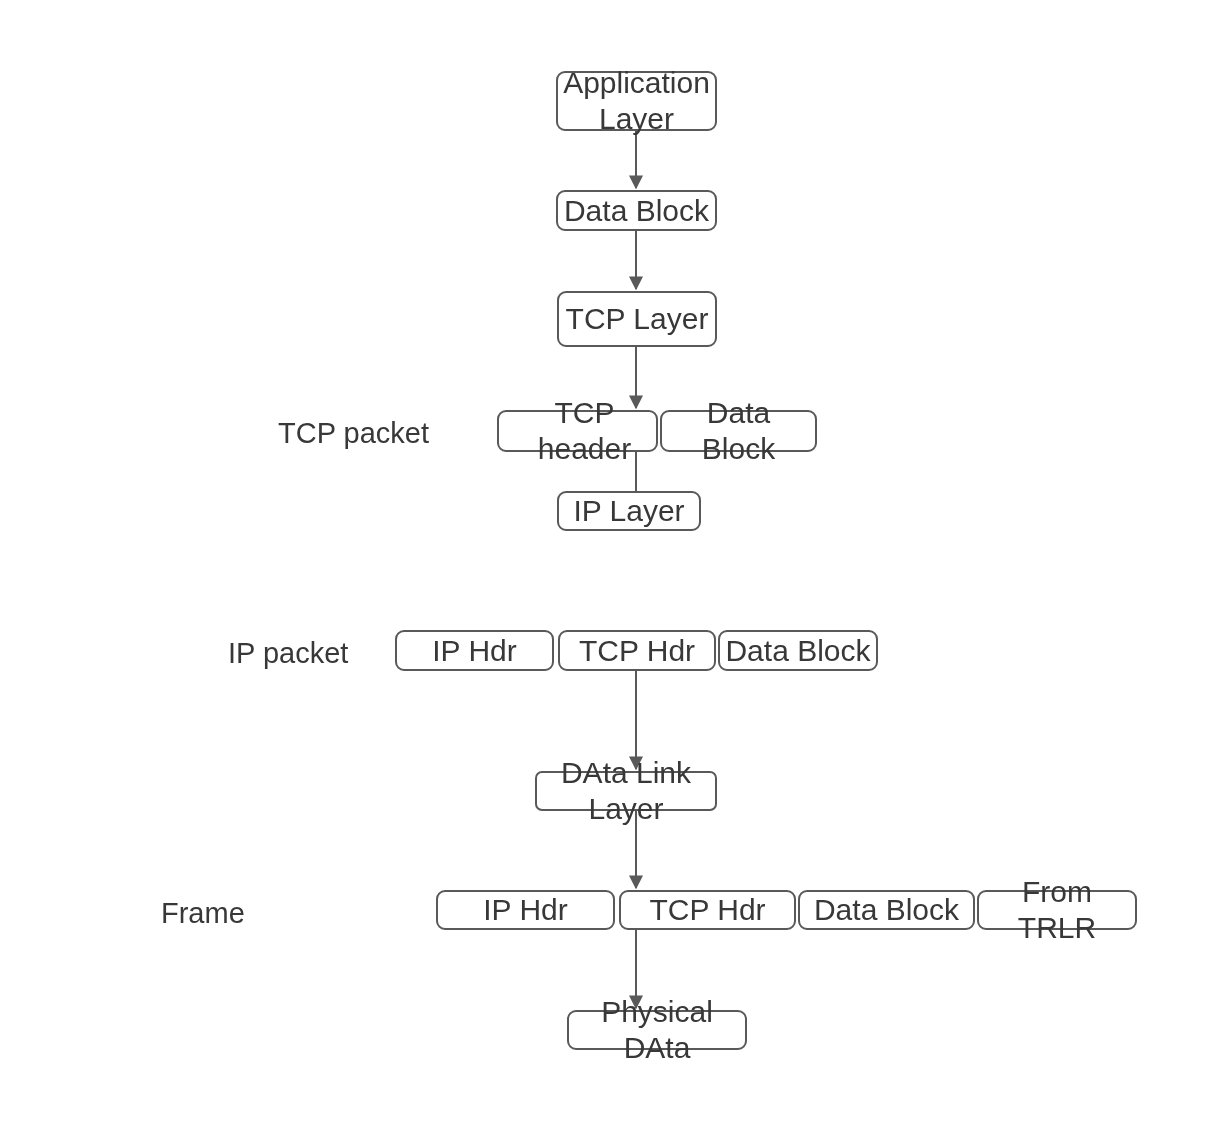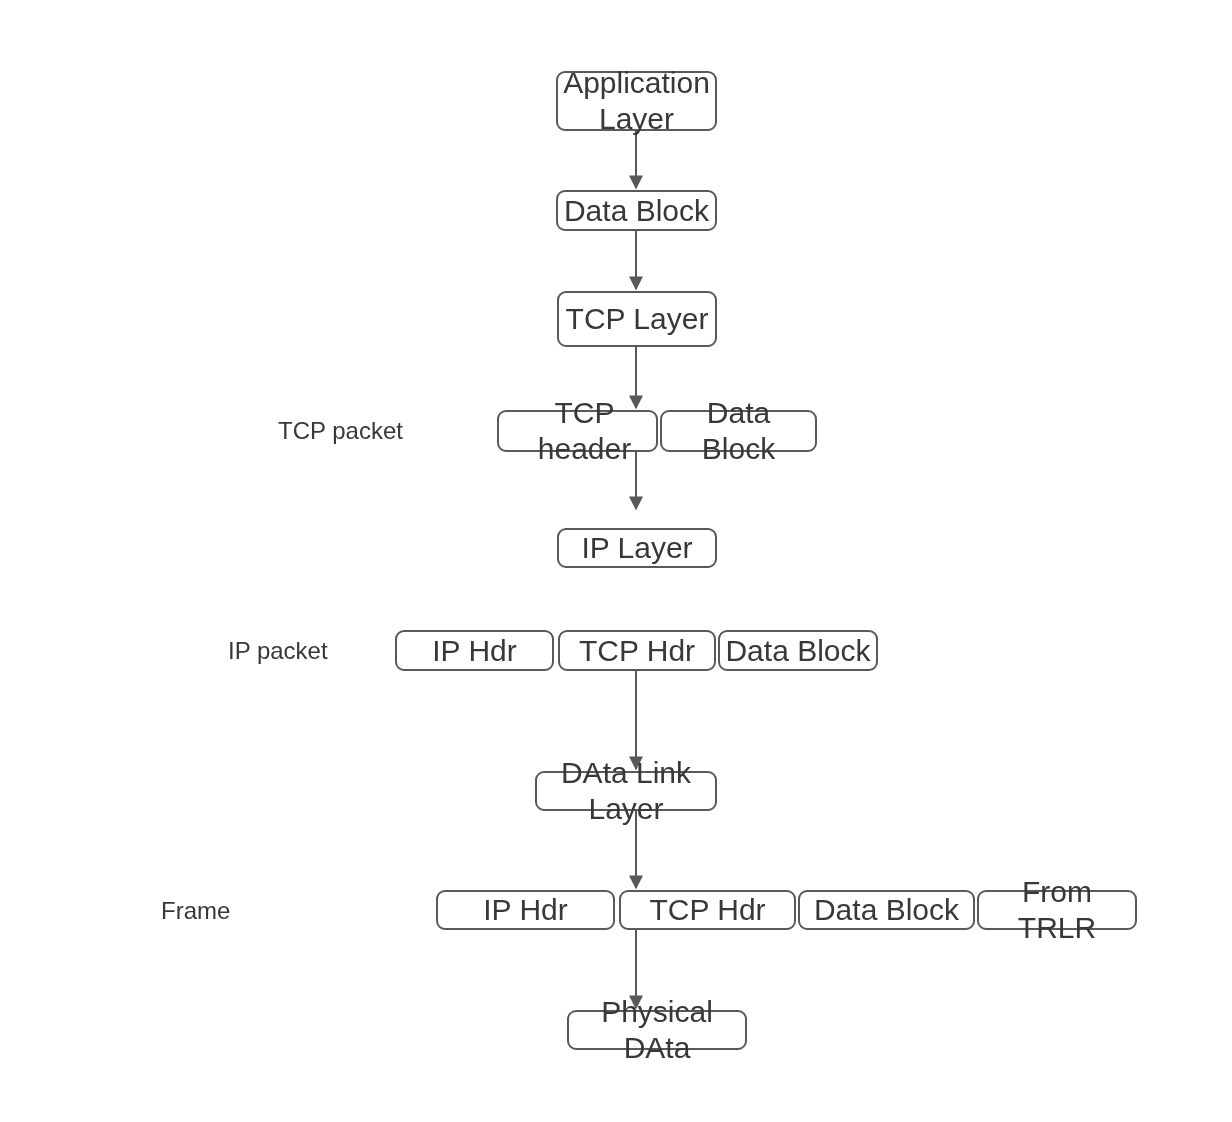--- a/index.html
+++ b/index.html
@@ -39,21 +39,21 @@
     display: flex;
     align-items: center;
     justify-content: center;
     text-align: center;
     padding: 0 4px;
   }
   .node.two-line { padding: 0 18px; }
   .row-label {
     position: absolute;
     color: var(--text);
-    font-size: 24px;
+    font-size: 29px;
     line-height: 1.15;
     white-space: nowrap;
   }
 </style>
 </head>
 <body>
 
 <div class="canvas">
 
   <svg class="arrows" width="1232" height="1122" viewBox="0 0 1232 1122" xmlns="http://www.w3.org/2000/svg">
@@ -84,36 +84,36 @@
   </div>
 
   <div class="row-label" style="left:278px; top:417px;">TCP packet</div>
   <div class="node" style="left:497px; top:410px; width:161px; height:42px;padding-left:18px;">
     <span>TCP header</span>
   </div>
   <div class="node" style="left:660px; top:410px; width:157px; height:42px;">
     <span>Data Block</span>
   </div>
 
-  <div class="node" style="left:557px; top:528px; width:160px; height:40px;text-align:center;">
+  <div class="node" style="left:557px; top:491px; width:144px; height:40px;text-align:center;">
     <span>IP Layer</span>
   </div>
 
   <div class="row-label" style="left:228px; top:637px;">IP packet</div>
   <div class="node" style="left:395px; top:630px; width:159px; height:41px;">
     <span>IP Hdr</span>
   </div>
   <div class="node" style="left:558px; top:630px; width:158px; height:41px;">
     <span>TCP Hdr</span>
   </div>
   <div class="node" style="left:718px; top:630px; width:160px; height:41px;">
     <span>Data Block</span>
   </div>
 
-  <div class="node" style="left:535px; top:771px; width:182px; height:40px;">
+  <div class="node" style="left:535px; top:771px; width:182px; height:40px;border-radius:7px;">
     <span>DAta Link Layer</span>
   </div>
 
   <div class="row-label" style="left:161px; top:897px;">Frame</div>
   <div class="node" style="left:436px; top:890px; width:179px; height:40px;">
     <span>IP Hdr</span>
   </div>
   <div class="node" style="left:619px; top:890px; width:177px; height:40px;">
     <span>TCP Hdr</span>
   </div>

